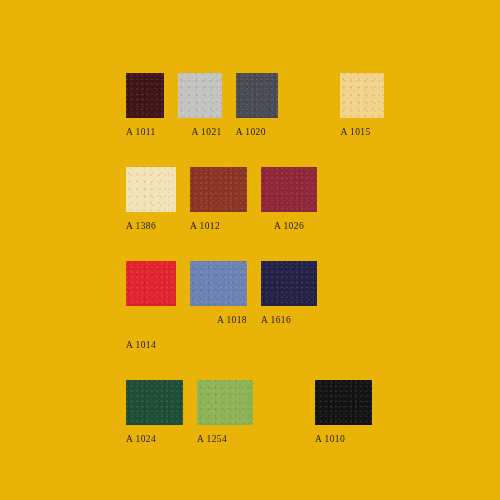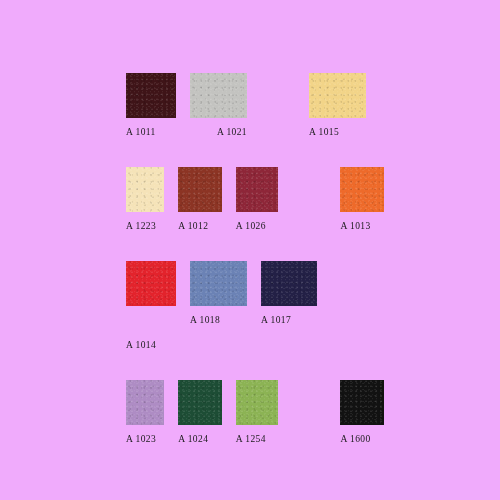--- a/index.html
+++ b/index.html
@@ -11,21 +11,21 @@
   body {
     width: 500px;
     height: 500px;
     overflow: hidden;
     font-family: "Liberation Serif", "DejaVu Serif", serif;
   }
   #swatch-sheet {
     position: relative;
     width: 500px;
     height: 500px;
-    background: #f0abfc;
+    background: #eab308;
   }
   .swatch-grid {
     position: absolute;
     left: 126px;
     top: 73px;
     width: 258px;
   }
   .swatch-row {
     display: flex;
     width: 258px;
@@ -83,73 +83,69 @@
 
     <div class="swatch-row">
       <div class="swatch-cell col-1">
         <div class="swatch-chip" style="background-color: rgb(63, 20, 24);"></div>
         <div class="swatch-label" style="color: rgb(26, 26, 26);">A 1011</div>
       </div>
       <div class="swatch-cell col-2">
         <div class="swatch-chip" style="background-color: rgb(195, 195, 192);"></div>
         <div class="swatch-label" style="color: rgb(26, 26, 26); text-align: right;">A 1021</div>
       </div>
+      <div class="swatch-cell col-3">
+        <div class="swatch-chip" style="background-color: rgb(74, 74, 82);"></div>
+        <div class="swatch-label" style="color: rgb(26, 26, 26);">A 1020</div>
+      </div>
       <div class="swatch-cell col-4">
         <div class="swatch-chip" style="background-color: rgb(242, 212, 136);"></div>
         <div class="swatch-label" style="color: rgb(26, 26, 26);">A 1015</div>
       </div>
     </div>
 
     <div class="swatch-row">
       <div class="swatch-cell col-1">
         <div class="swatch-chip" style="background-color: rgb(245, 227, 184);"></div>
-        <div class="swatch-label" style="color: rgb(26, 26, 26);">A 1223</div>
+        <div class="swatch-label" style="color: rgb(26, 26, 26);">A 1386</div>
       </div>
       <div class="swatch-cell col-2">
         <div class="swatch-chip" style="background-color: rgb(140, 52, 36);"></div>
         <div class="swatch-label" style="color: rgb(26, 26, 26);">A 1012</div>
       </div>
       <div class="swatch-cell col-3">
         <div class="swatch-chip" style="background-color: rgb(142, 38, 56);"></div>
-        <div class="swatch-label" style="color: rgb(26, 26, 26);">A 1026</div>
-      </div>
-      <div class="swatch-cell col-4">
-        <div class="swatch-chip" style="background-color: rgb(238, 106, 42);"></div>
-        <div class="swatch-label" style="color: rgb(26, 26, 26);">A 1013</div>
+        <div class="swatch-label" style="color: rgb(26, 26, 26); text-align: center;">A 1026</div>
       </div>
     </div>
 
     <div class="swatch-row">
       <div class="swatch-cell col-1">
         <div class="swatch-chip" style="background-color: rgb(227, 35, 44);"></div>
         <div class="swatch-label" style="color: rgb(26, 26, 26); margin-top: 34px;">A 1014</div>
       </div>
       <div class="swatch-cell col-2">
         <div class="swatch-chip" style="background-color: rgb(107, 130, 181);"></div>
-        <div class="swatch-label" style="color: rgb(26, 26, 26);">A 1018</div>
+        <div class="swatch-label" style="color: rgb(26, 26, 26); text-align: right;">A 1018</div>
       </div>
       <div class="swatch-cell col-3">
         <div class="swatch-chip" style="background-color: rgb(35, 32, 70);"></div>
-        <div class="swatch-label" style="color: rgb(26, 26, 26);">A 1017</div>
+        <div class="swatch-label" style="color: rgb(26, 26, 26);">A 1616</div>
       </div>
     </div>
 
     <div class="swatch-row">
-      <div class="swatch-cell col-1">
-        <div class="swatch-chip" style="background-color: rgb(174, 140, 196);"></div>
-        <div class="swatch-label" style="color: rgb(26, 26, 26);">A 1023</div>
-      </div>
       <div class="swatch-cell col-2">
         <div class="swatch-chip" style="background-color: rgb(29, 77, 53);"></div>
         <div class="swatch-label" style="color: rgb(26, 26, 26);">A 1024</div>
       </div>
       <div class="swatch-cell col-3">
         <div class="swatch-chip" style="background-color: rgb(140, 179, 84);"></div>
         <div class="swatch-label" style="color: rgb(26, 26, 26);">A 1254</div>
       </div>
       <div class="swatch-cell col-4">
         <div class="swatch-chip" style="background-color: rgb(18, 18, 18);"></div>
-        <div class="swatch-label" style="color: rgb(26, 26, 26);">A 1600</div>
+        <div class="swatch-label" style="color: rgb(26, 26, 26);">A 1010</div>
       </div>
     </div>
 
   </div>
 </div>
 
 </body></html>

